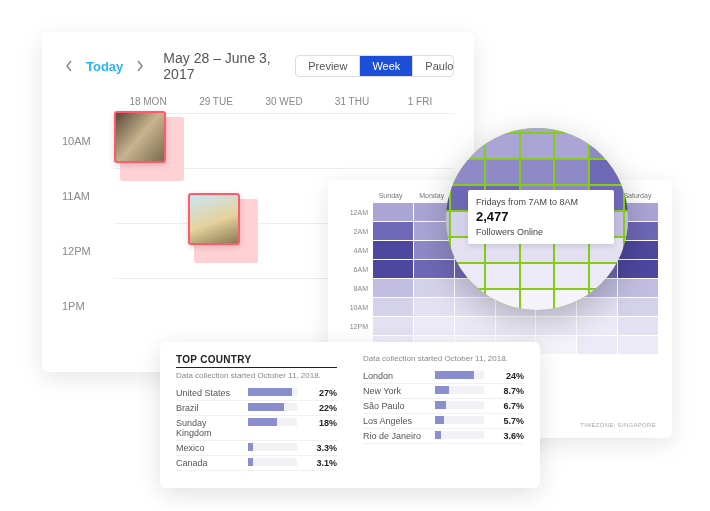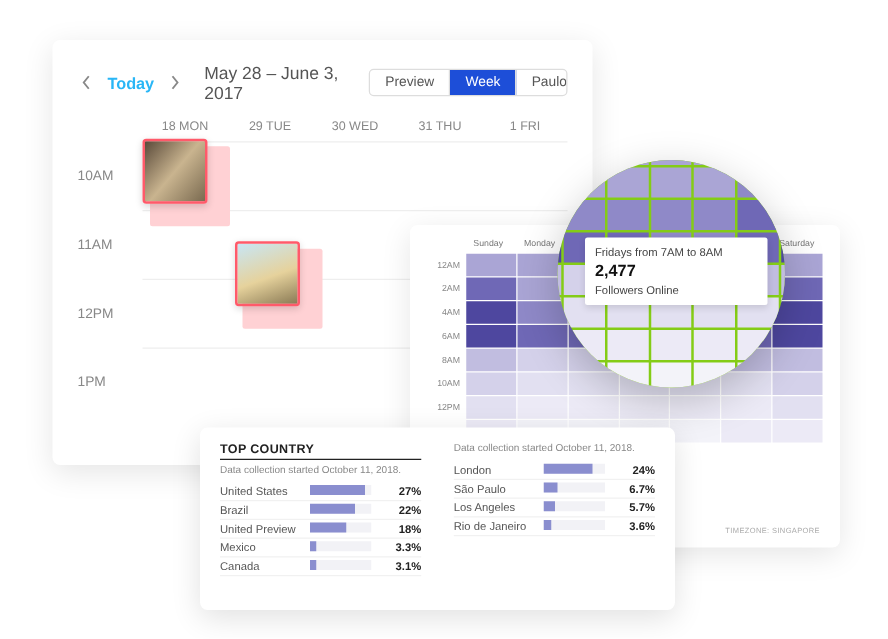--- a/index.html
+++ b/index.html
@@ -333,21 +333,21 @@
             <span class="pct">27%</span>
           </div>
           <div class="stat-row">
             <span class="nm">Brazil</span>
             <span class="bar">
               <i style="width: 73.3333%;"></i>
             </span>
             <span class="pct">22%</span>
           </div>
           <div class="stat-row">
-            <span class="nm">United Preview</span>
+            <span class="nm">Sunday Kingdom</span>
             <span class="bar">
               <i style="width: 60%;"></i>
             </span>
             <span class="pct">18%</span>
           </div>
           <div class="stat-row">
             <span class="nm">Mexico</span>
             <span class="bar">
               <i style="width: 11%;"></i>
             </span>
@@ -366,20 +366,27 @@
     <div class="sub">Data collection started October 11, 2018.</div>
     <div id="city-rows">
           <div class="stat-row">
             <span class="nm">London</span>
             <span class="bar">
               <i style="width: 80%;"></i>
             </span>
             <span class="pct">24%</span>
           </div>
           <div class="stat-row">
+            <span class="nm">New York</span>
+            <span class="bar">
+              <i style="width: 29%;"></i>
+            </span>
+            <span class="pct">8.7%</span>
+          </div>
+          <div class="stat-row">
             <span class="nm">São Paulo</span>
             <span class="bar">
               <i style="width: 22.3333%;"></i>
             </span>
             <span class="pct">6.7%</span>
           </div>
           <div class="stat-row">
             <span class="nm">Los Angeles</span>
             <span class="bar">
               <i style="width: 19%;"></i>

